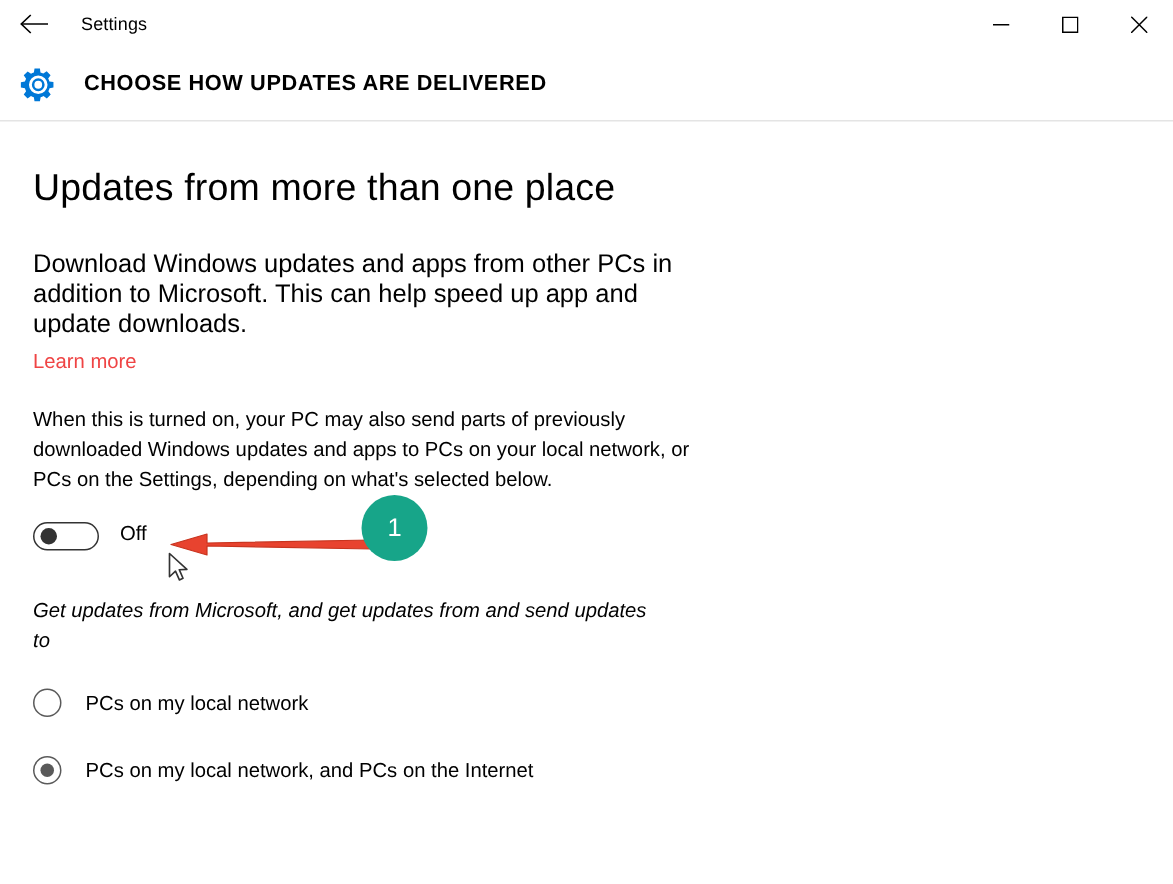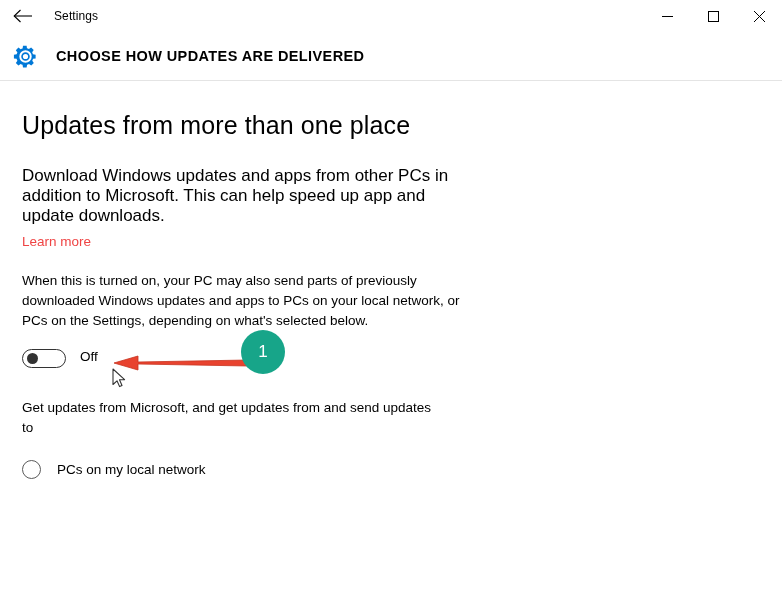--- a/index.html
+++ b/index.html
@@ -145,20 +145,21 @@
     color: #000000;
   }
 
   
   .group-label {
     font-size: 13.5px;
     line-height: 20px;
     color: #000000;
     max-width: 420px;
     margin: 0 0 22px 0;
+    font-style: italic;
   }
   .radio-row {
     display: flex;
     align-items: center;
     margin-bottom: 26px;
     text-align: center;
   }
   .radio {
     width: 19px;
     height: 19px;
@@ -272,20 +273,26 @@
     <div class="toggle-label">Off</div>
   </div>
 
   <p class="group-label">Get updates from Microsoft, and get updates from and send updates to</p>
 
   <div class="radio-row">
     <div class="radio"></div>
     <div class="radio-label">PCs on my local network</div>
   </div>
 
+  <div class="radio-row">
+    <div class="radio">
+      <div class="dot"></div>
+    </div>
+    <div class="radio-label">PCs on my local network, and PCs on the Internet</div>
+  </div>
 
 </div>
 
 <div class="annotation" style="left:0;top:0;width:782px;height:589px;">
 
   <svg class="arrow-svg" width="150" height="36" viewBox="0 0 150 36">
     <path d="M148 15 L38 17 L38 11 L14 18 L38 25 L38 19 L148 21 Z" fill="#e8432f" stroke="#c8341f" stroke-width="0.8" stroke-linejoin="round"></path>
   </svg>
 
   <div class="badge">

